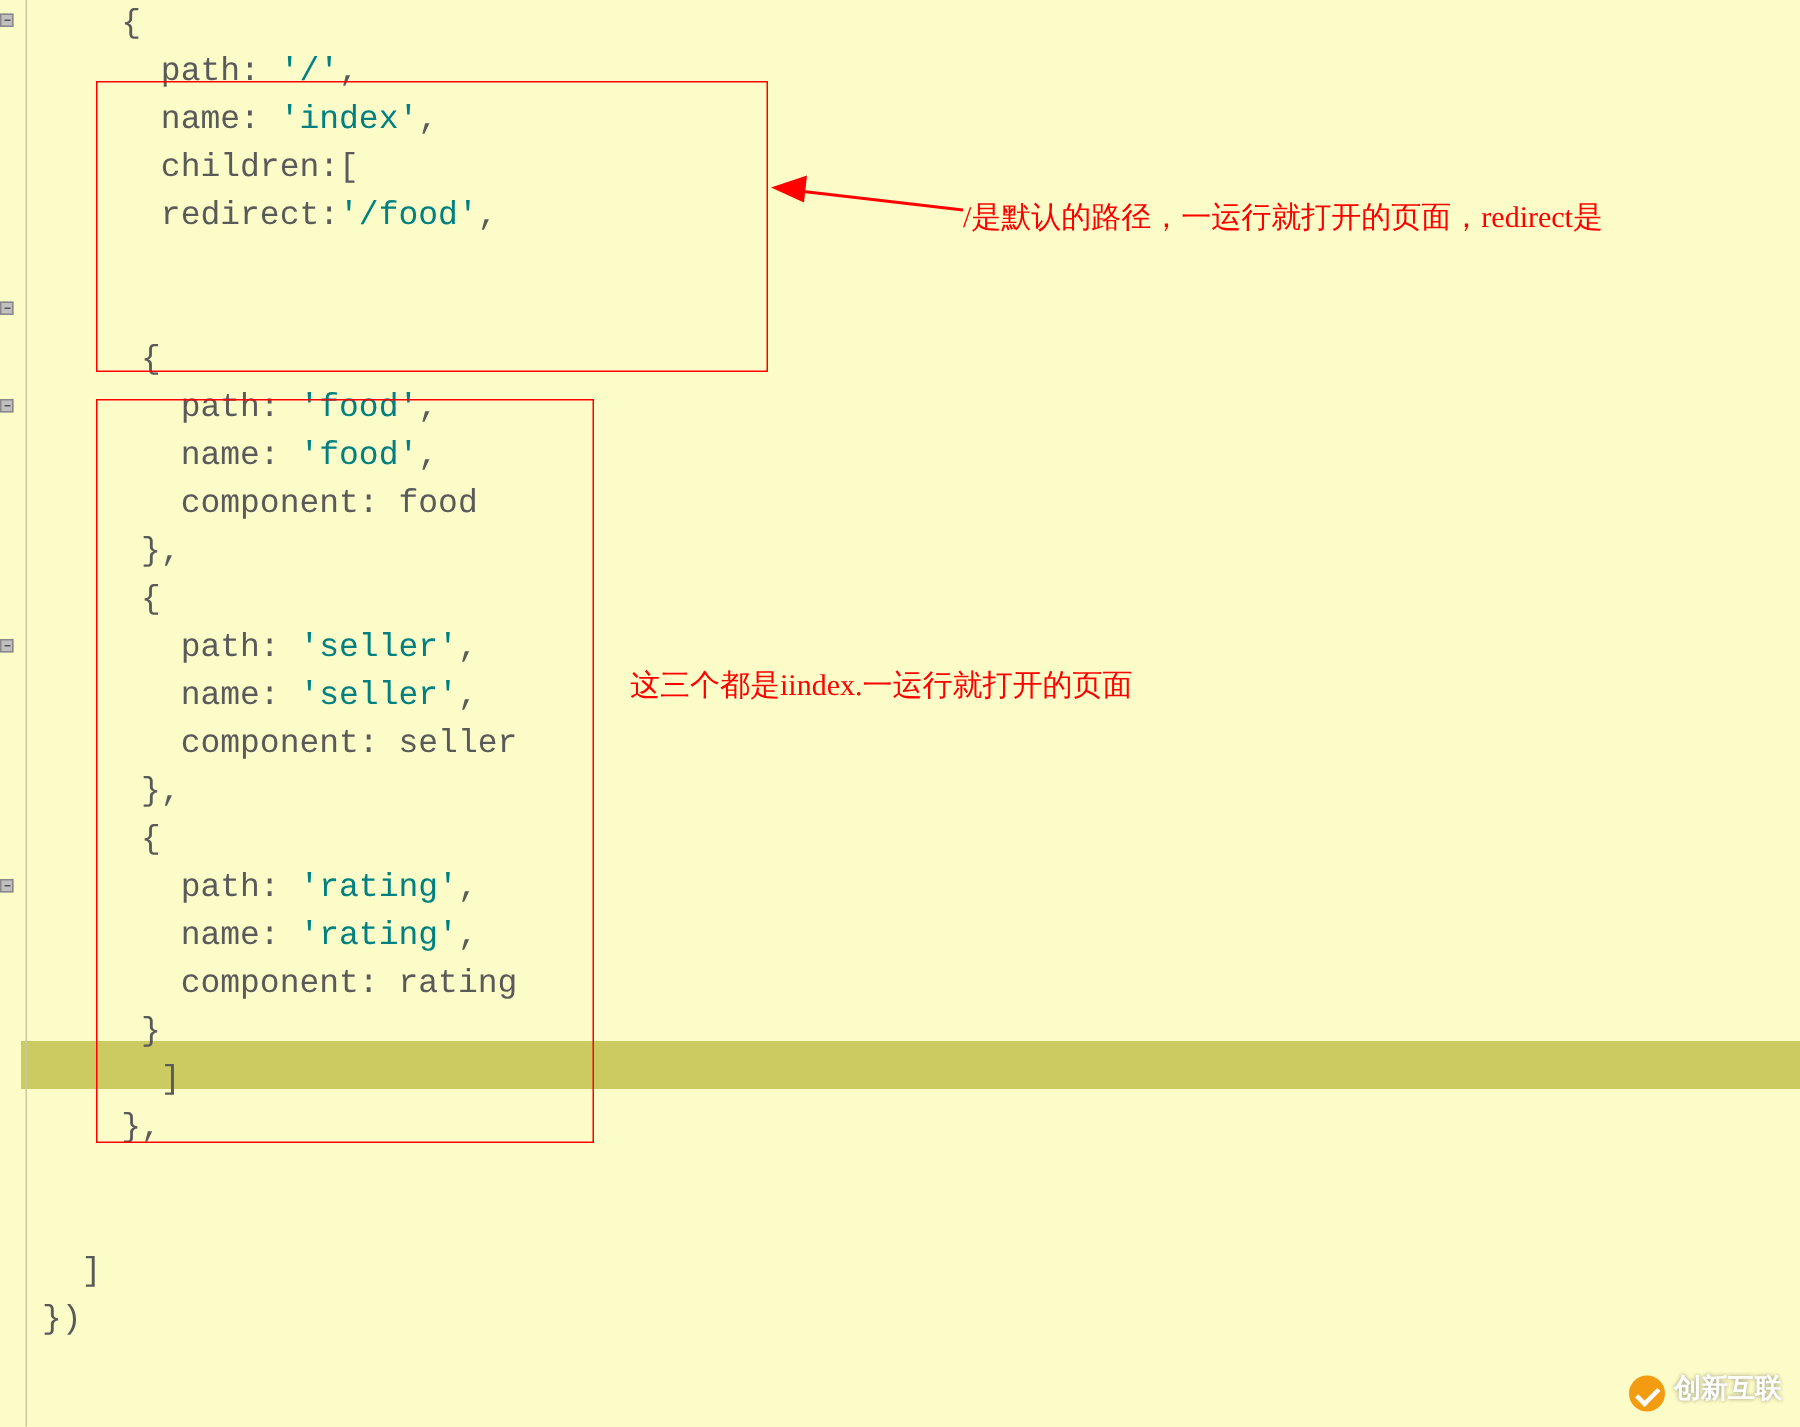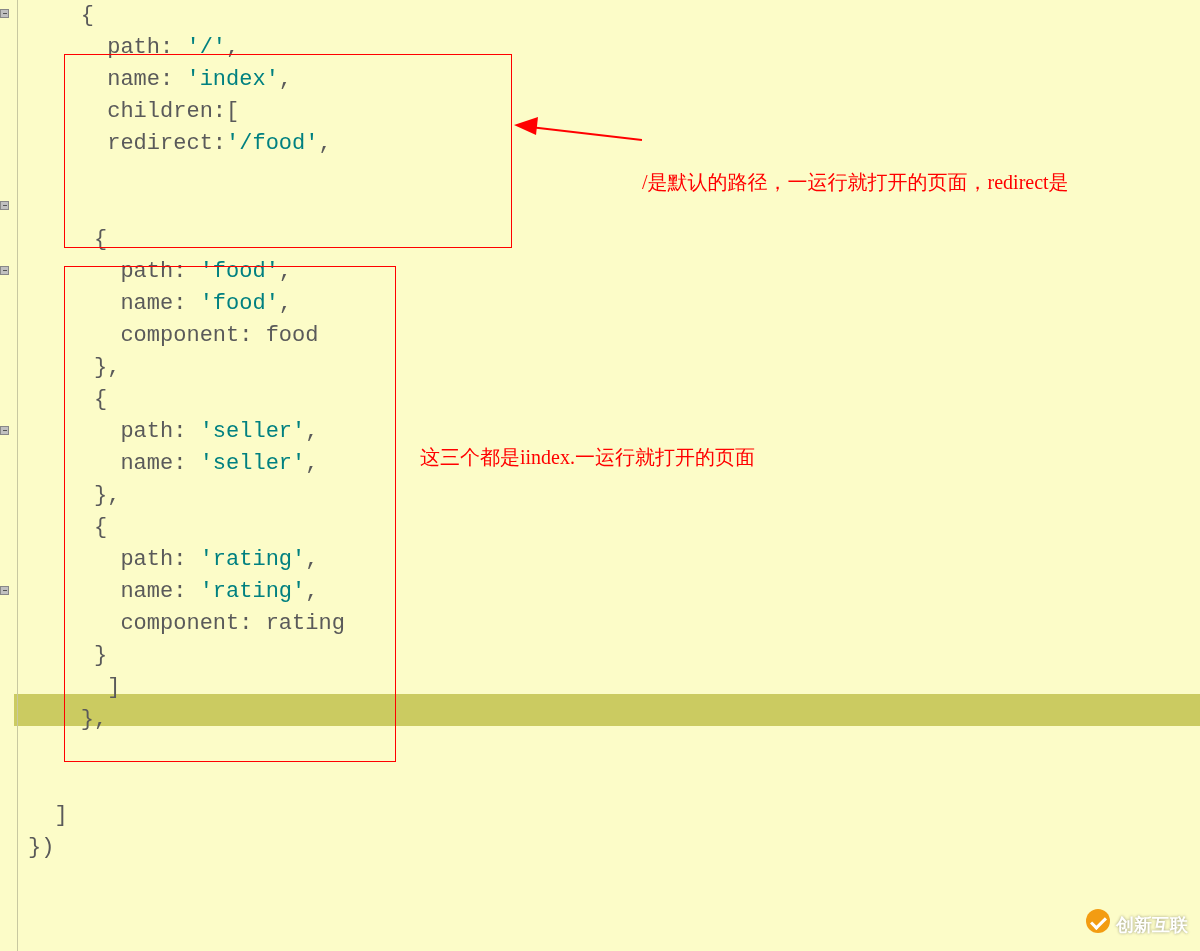--- a/index.html
+++ b/index.html
@@ -83,21 +83,21 @@
 }
 .arrow {
   position: absolute;
   pointer-events: none;
 }
 .watermark {
   position: absolute;
   right: 12px;
   bottom: 10px;
   display: flex;
-  align-items: flex-start;
+  align-items: flex-end;
   gap: 6px;
   color: #fff;
 }
 .watermark-icon {
   width: 24px;
   height: 24px;
   background: #f39c12;
   border-radius: 50%;
   position: relative;
 }
@@ -143,20 +143,21 @@
     <div class="code-line"> </div>
     <div class="code-line"> </div>
     <div class="code-line">     <span class="plain">{</span></div>
     <div class="code-line">       <span class="plain">path: </span><span class="str">'food'</span><span class="plain">,</span></div>
     <div class="code-line">       <span class="plain">name: </span><span class="str">'food'</span><span class="plain">,</span></div>
     <div class="code-line">       <span class="plain">component: food</span></div>
     <div class="code-line">     <span class="plain">},</span></div>
     <div class="code-line">     <span class="plain">{</span></div>
     <div class="code-line">       <span class="plain">path: </span><span class="str">'seller'</span><span class="plain">,</span></div>
     <div class="code-line">       <span class="plain">name: </span><span class="str">'seller'</span><span class="plain">,</span></div>
+    <div class="code-line">       <span class="plain">component: seller</span></div>
     <div class="code-line">     <span class="plain">},</span></div>
     <div class="code-line">     <span class="plain">{</span></div>
     <div class="code-line">       <span class="plain">path: </span><span class="str">'rating'</span><span class="plain">,</span></div>
     <div class="code-line">       <span class="plain">name: </span><span class="str">'rating'</span><span class="plain">,</span></div>
     <div class="code-line">       <span class="plain">component: rating</span></div>
     <div class="code-line">     <span class="plain">}</span></div>
     <div class="code-line">      <span class="plain">]</span></div>
     <div class="code-line">    <span class="plain">},</span></div>
     <div class="code-line"> </div>
     <div class="code-line"> </div>
@@ -165,21 +166,21 @@
   </div>
 
 <div class="box-red" style="left:64px;top:54px;width:448px;height:194px;"></div>
 <div class="box-red" style="left:64px;top:266px;width:332px;height:496px;"></div>
 
 <svg class="arrow" style="left:512px;top:110px;width:130px;height:40px">
   <line x1="130" y1="30" x2="18" y2="17" stroke="#ff0000" stroke-width="2"></line>
   <polygon points="2,15 26,7 24,25" fill="#ff0000"></polygon>
 </svg>
 
-<div class="annotation" style="left:642px;top:130px;margin-top:37px;">
+<div class="annotation" style="left:642px;top:130px;">
   <div>/是默认的路径，一运行就打开的页面，redirect是</div>
 </div>
 
 <div class="annotation" style="left:420px;top:442px;">这三个都是iindex.一运行就打开的页面</div>
 
 <div class="watermark">
   <div class="watermark-icon"></div>
   <div class="watermark-text">创新互联</div>
 </div>
 

